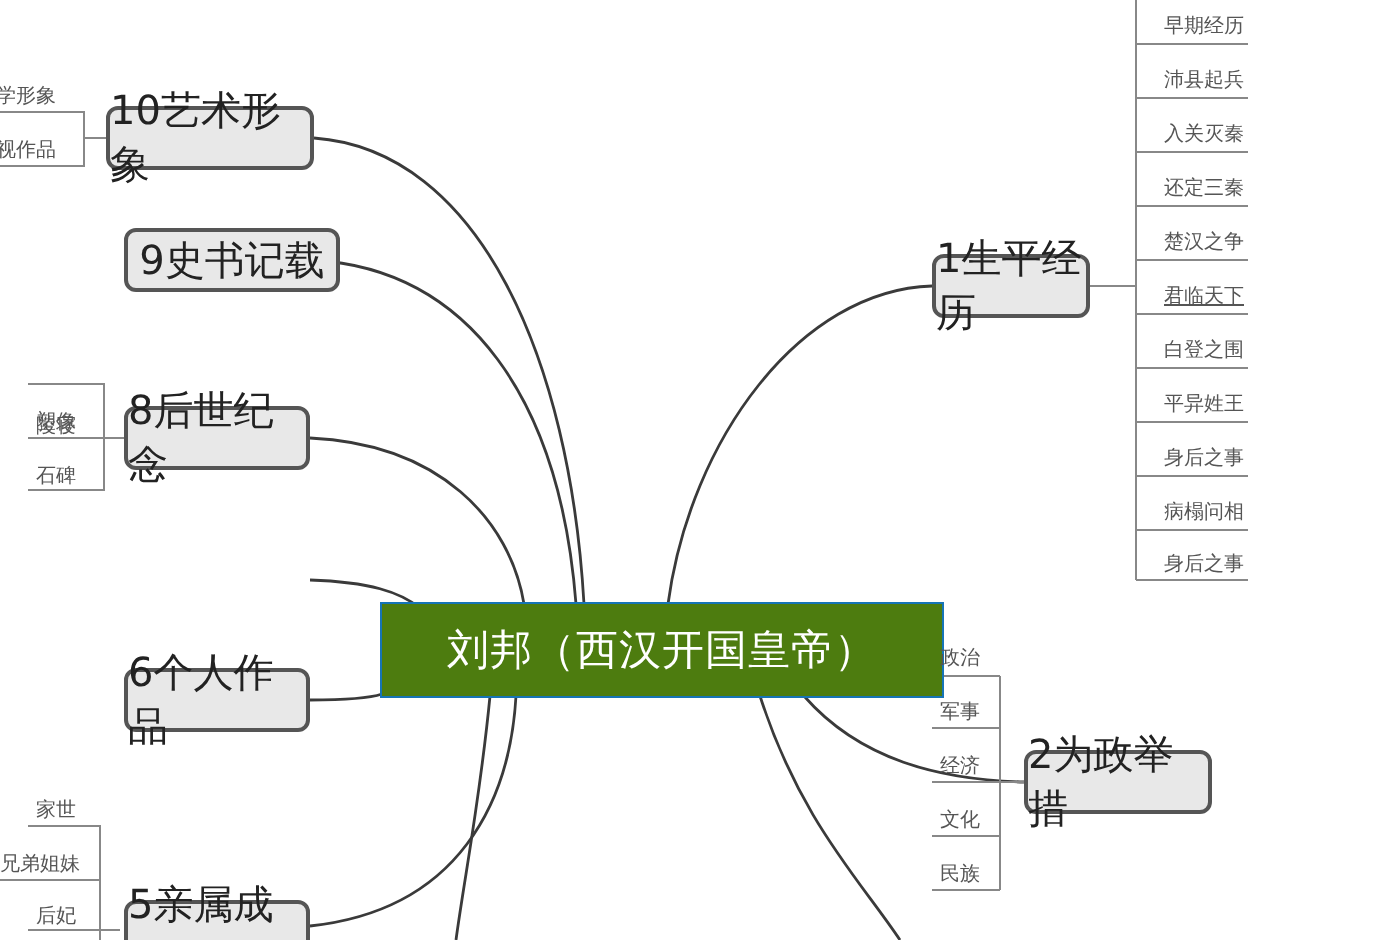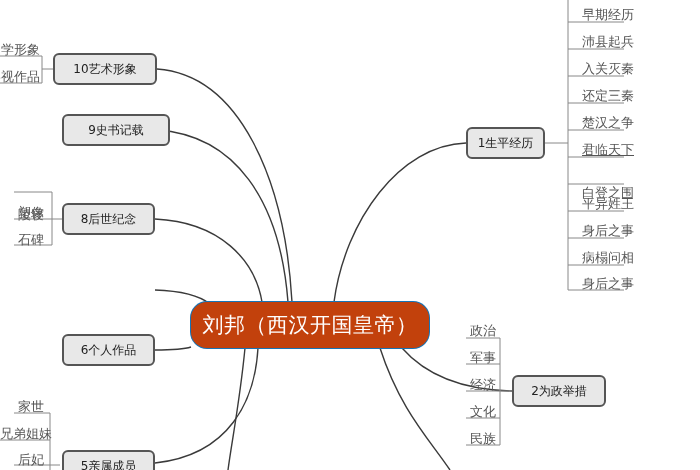--- a/index.html
+++ b/index.html
@@ -1,27 +1,27 @@
 <!DOCTYPE html>
 <html><head>
 <meta charset="utf-8">
 <style>
   html, body { margin:0; padding:0; background:#ffffff; }
   body { width:700px; height:470px; position:relative; overflow:hidden;
          font-family:"DejaVu Sans", "Liberation Sans", sans-serif; }
   #canvas { position:absolute; left:0; top:0; width:700px; height:470px; }
   svg.links { position:absolute; left:0; top:0; }
-  .center { position:absolute; left:191px; top:302px; width:238px; height:46px;
-            background:#c2410c; border-radius:16px; color:#ffffff;
+  .center { position:absolute; left:191px; top:302px; width:280px; height:46px;
+            background:#4d7c0f; border-radius:0; color:#ffffff;
             font-size:21px; display:flex; align-items:center; justify-content:center;
             box-shadow:0 0 0 1px #1674b6; letter-spacing:0.5px; }
   .topic { position:absolute; height:32px; background:#e8e8e8; border:2px solid #555;
-           border-radius:6px; color:#222; font-size:12px; display:flex;
+           border-radius:6px; color:#222; font-size:20px; display:flex;
            align-items:center; justify-content:center; box-sizing:border-box; }
-  .leaf { position:absolute; font-size:13px; color:#555; white-space:nowrap; }
+  .leaf { position:absolute; font-size:10px; color:#555; white-space:nowrap; }
 </style>
 </head>
 <body>
 
 <div id="canvas">
   <svg class="links" width="700" height="470">
     <g fill="none" stroke="#3a3a3a" stroke-width="1.4">
 
       <path d="M157 69 C 240 75, 285 180, 292 302"></path>
       <path d="M157 130 C 235 135, 280 200, 288 302"></path>
@@ -80,21 +80,21 @@
   <div class="topic" style="left:62px;top:203px;width:93px;">8后世纪念</div>
   <div class="topic" style="left:62px;top:114px;width:108px;">9史书记载</div>
   <div class="topic" style="left:53px;top:53px;width:104px;">10艺术形象</div>
 
   <div class="leaf" style="left:582px;top:6px;">早期经历</div>
   <div class="leaf" style="left:582px;top:33px;">沛县起兵</div>
   <div class="leaf" style="left:582px;top:60px;">入关灭秦</div>
   <div class="leaf" style="left:582px;top:87px;">还定三秦</div>
   <div class="leaf" style="left:582px;top:114px;">楚汉之争</div>
   <div class="leaf" style="left:582px;top:141px;text-decoration:underline;">君临天下</div>
-  <div class="leaf" style="left:582px;top:184px;">白登之围</div>
+  <div class="leaf" style="left:582px;top:168px;">白登之围</div>
   <div class="leaf" style="left:582px;top:195px;">平异姓王</div>
   <div class="leaf" style="left:582px;top:222px;">身后之事</div>
   <div class="leaf" style="left:582px;top:249px;">病榻问相</div>
   <div class="leaf" style="left:582px;top:275px;">身后之事</div>
 
   <div class="leaf" style="left:470px;top:322px;">政治</div>
   <div class="leaf" style="left:470px;top:349px;">军事</div>
   <div class="leaf" style="left:470px;top:376px;">经济</div>
   <div class="leaf" style="left:470px;top:403px;">文化</div>
   <div class="leaf" style="left:470px;top:430px;">民族</div>

